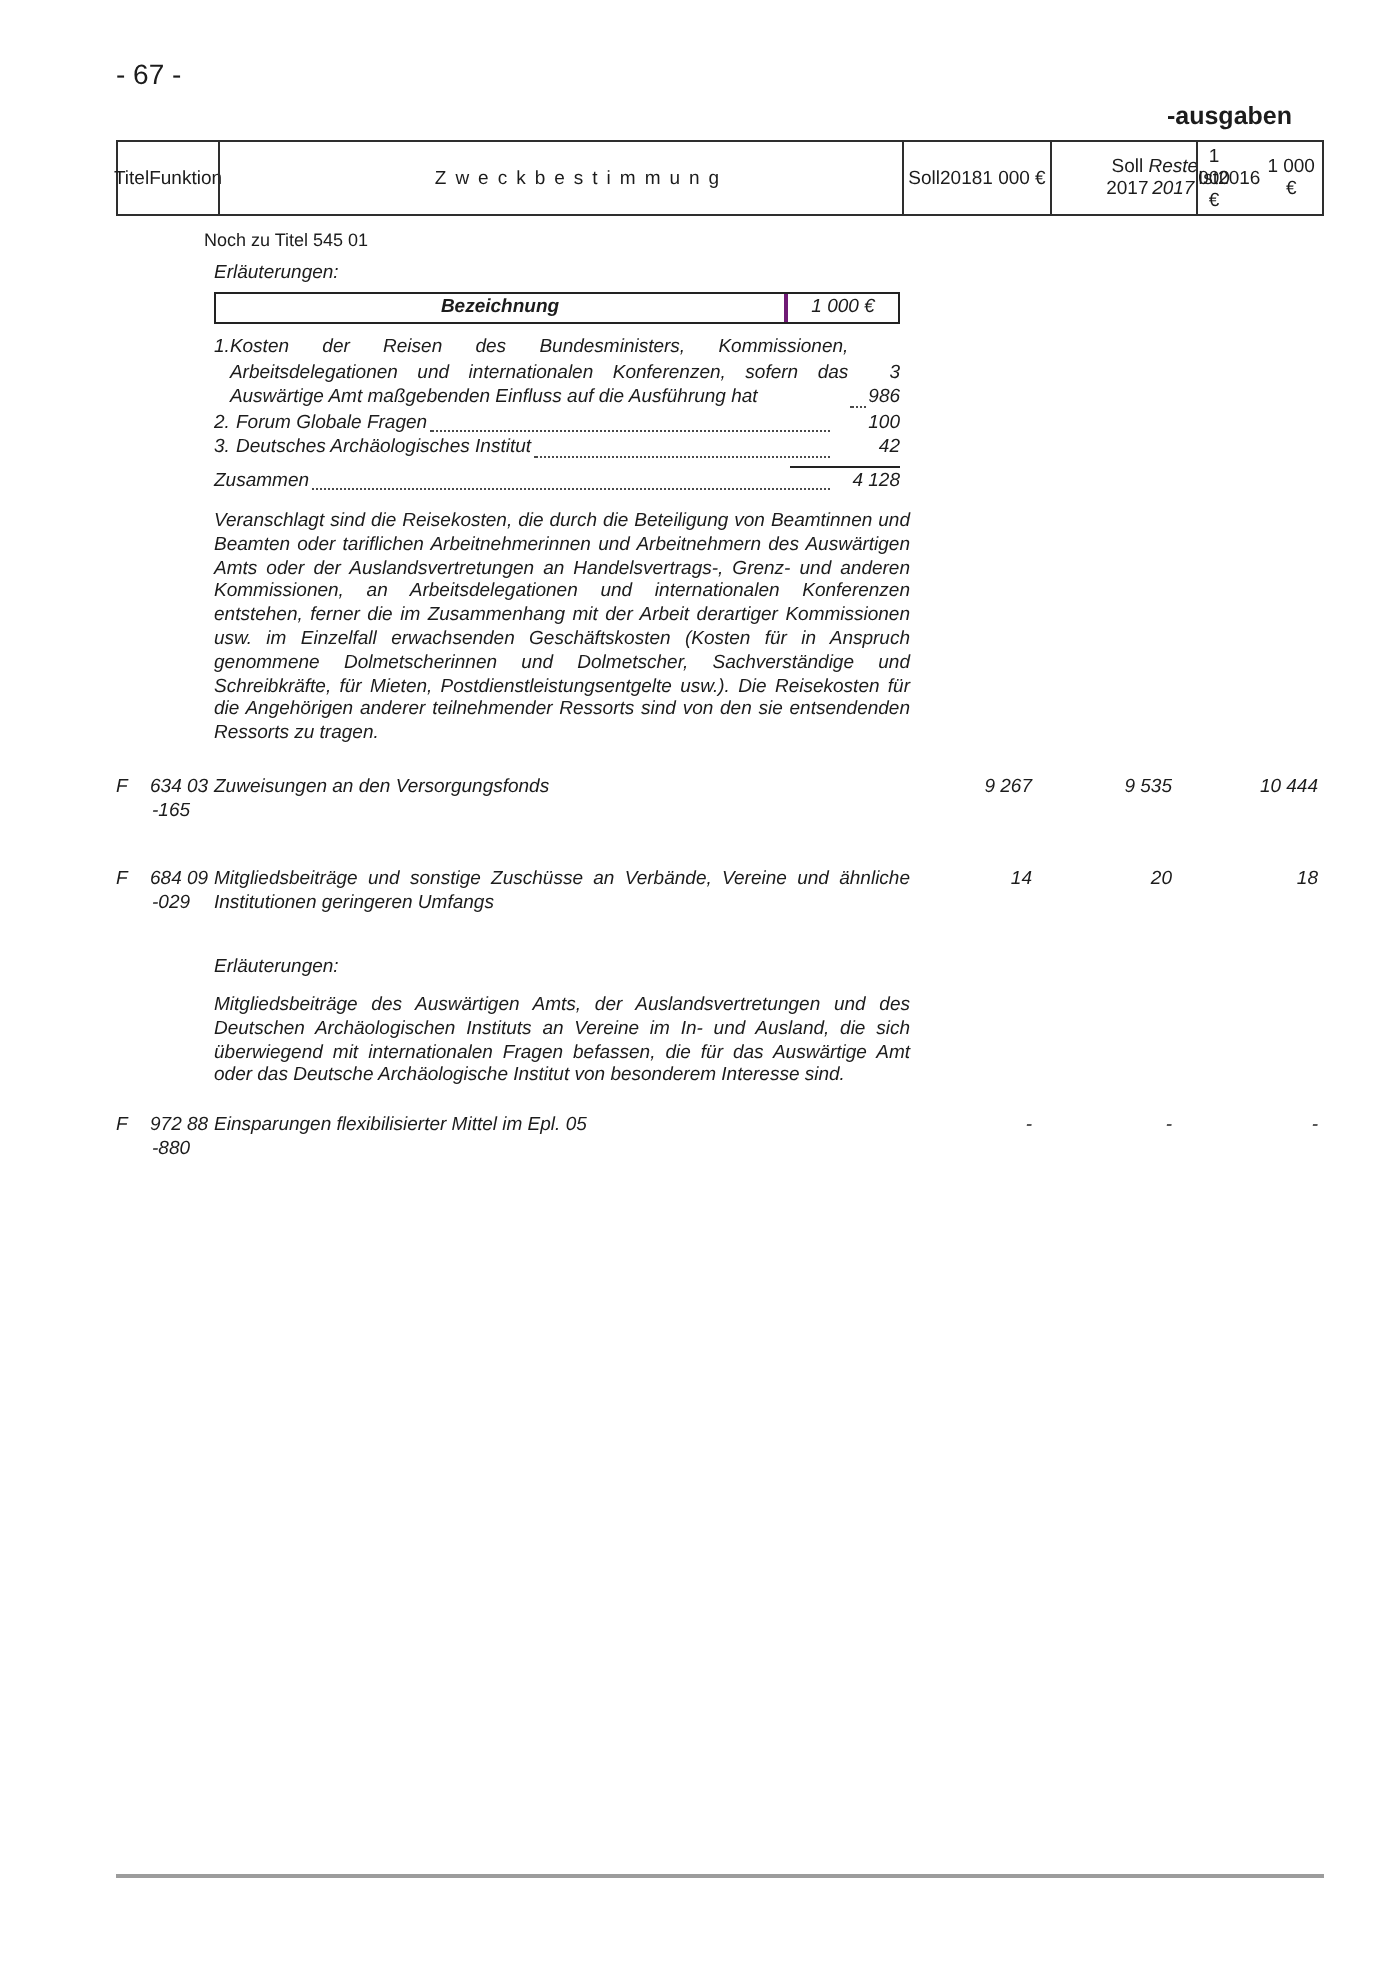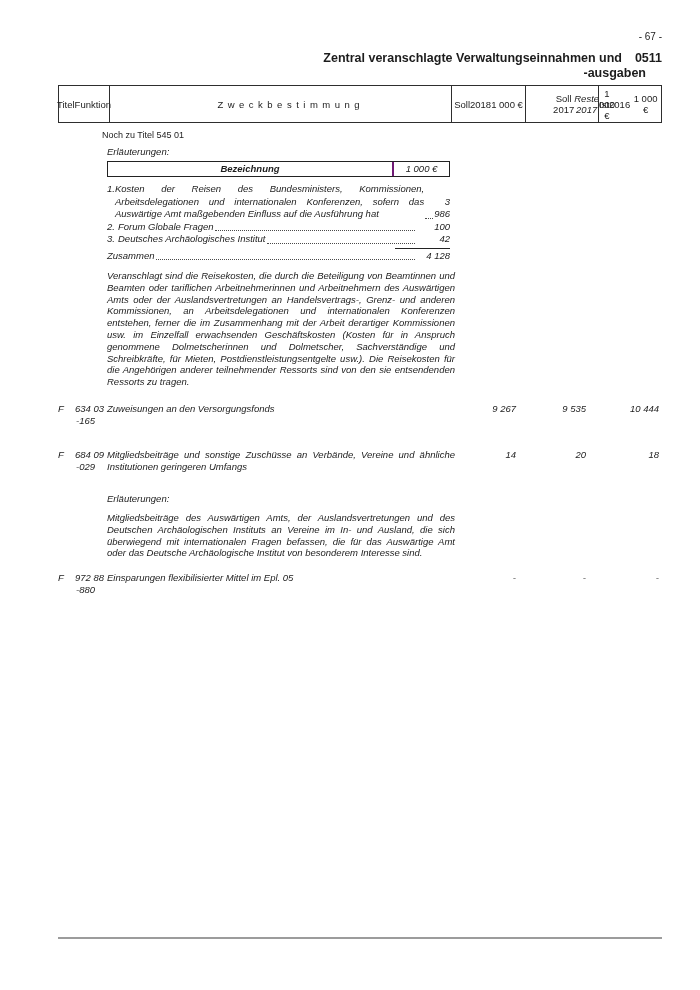--- a/index.html
+++ b/index.html
@@ -15,22 +15,22 @@
     height: 990px;
     background: #ffffff;
     overflow: hidden;
   }
   .content {
     padding: 32px 38px 0 58px; 
   }
 
   
   .pagenum {
-    text-align: right;
-    font-size: 10px;
+    text-align: left;
+    font-size: 14px;
     line-height: 10px;
   }
   .titleblock {
     margin-top: 9px;
     font-weight: bold;
     font-size: 12.5px;
     line-height: 15px;
   }
   .title-line1 { display: flex; justify-content: flex-end; }
   .title-chapter { width: 40px; text-align: right; }
@@ -171,24 +171,20 @@
 </style>
 </head>
 <body>
 
 <div class="page">
   <div class="content">
 
     <div class="pagenum">- 67 -</div>
 
     <div class="titleblock">
-      <div class="title-line1">
-        <span>Zentral veranschlagte Verwaltungseinnahmen und</span>
-        <span class="title-chapter">0511</span>
-      </div>
       <div class="title-line2">-ausgaben</div>
     </div>
 
     <div class="thead">
       <div class="th c1">
         <div>Titel</div>
         <div>Funktion</div>
       </div>
       <div class="th c2">
         <div class="spread">Zweckbestimmung</div>

